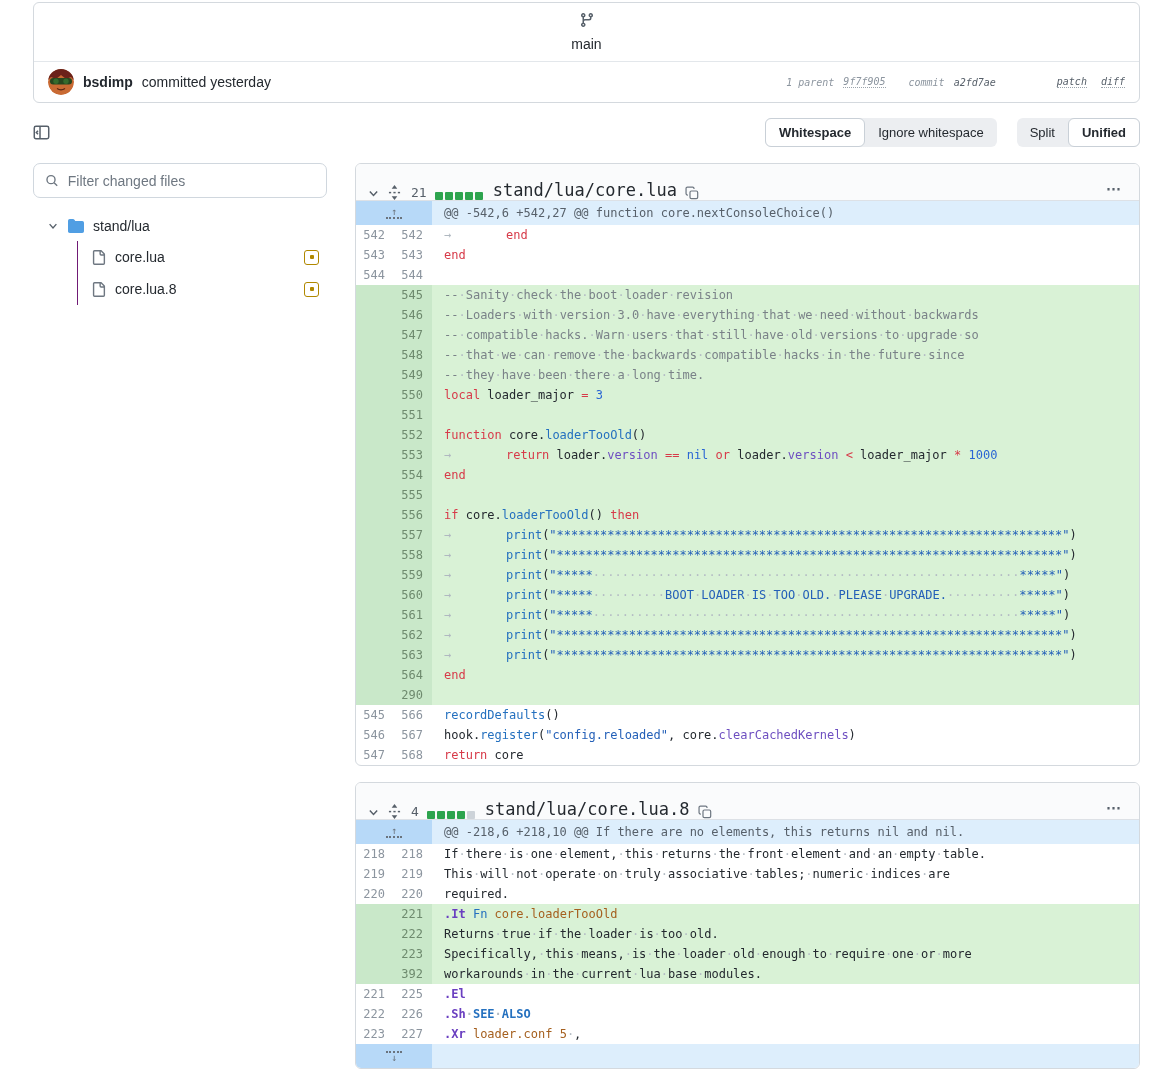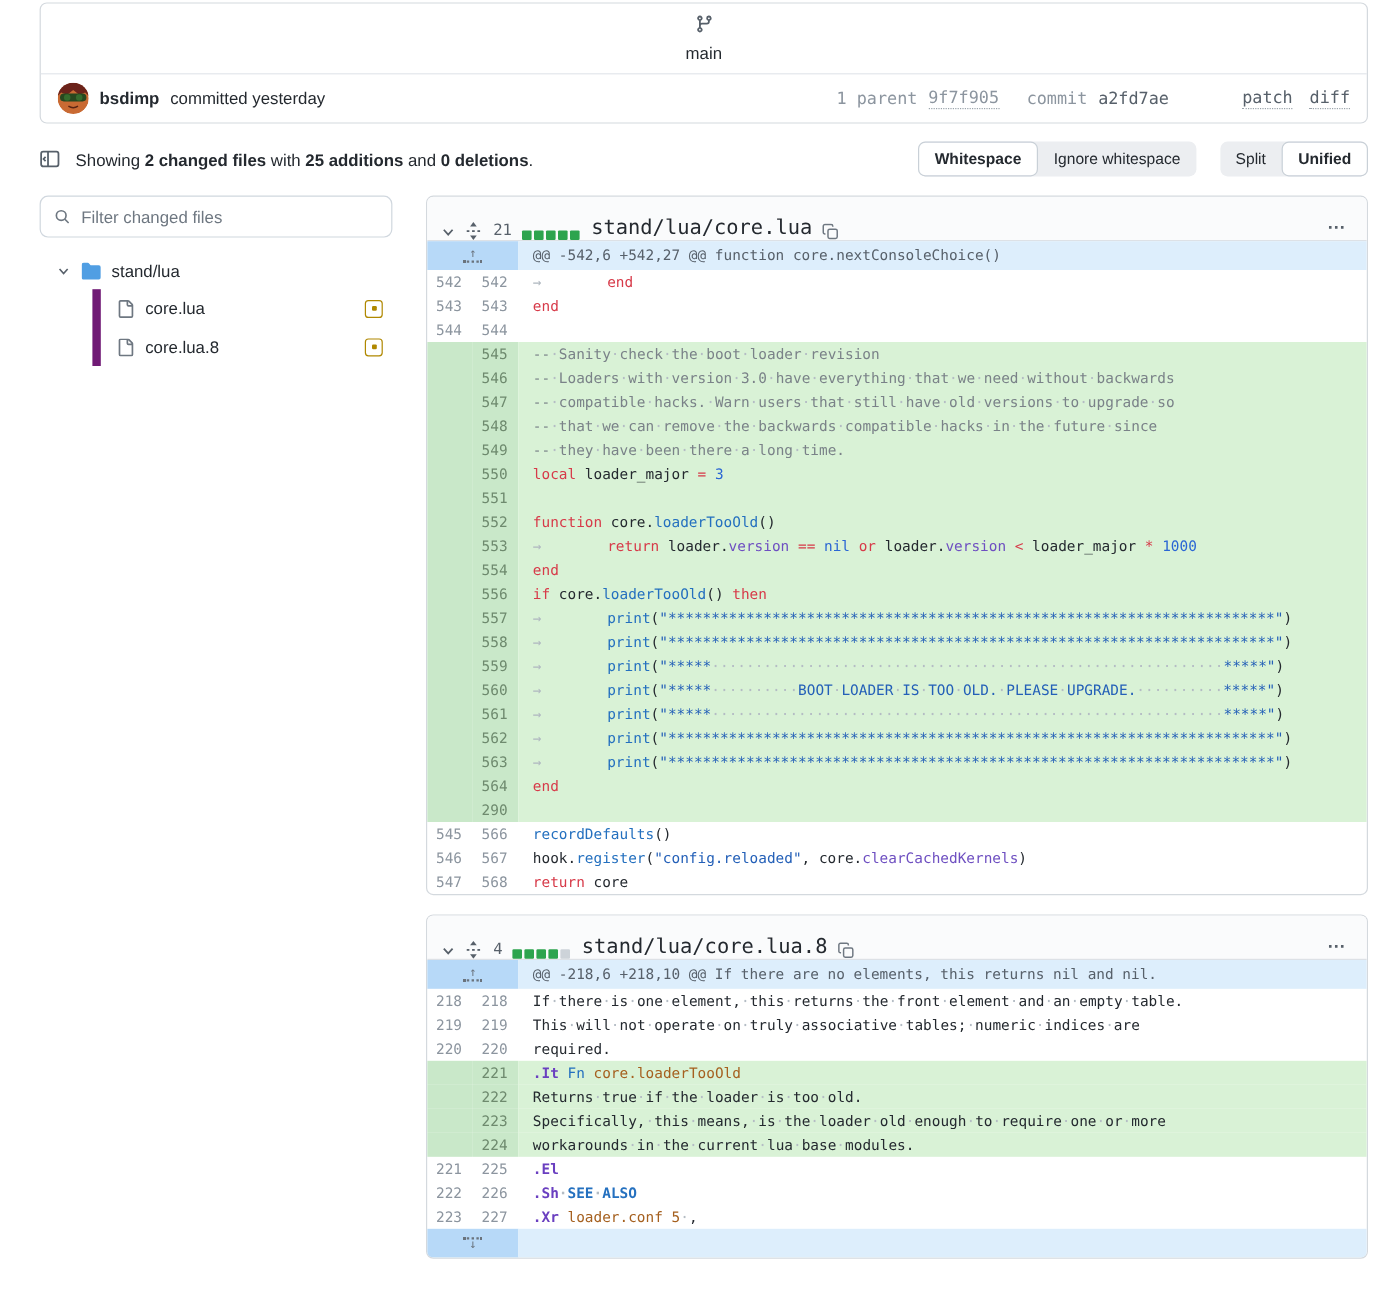--- a/index.html
+++ b/index.html
@@ -8,21 +8,21 @@
   .page { padding:0 15px 0 33px; }
 
   
   .topbox { border:1px solid #d4d9de; border-radius:6px; margin-top:2px; background:#fff; }
   .branchrow { display:flex; align-items:center; gap:8px; padding:9px 14px; border-bottom:1px solid #e3e7eb;flex-direction:column; }
   .branchrow svg { flex:none; }
   .commitrow { display:flex; align-items:center; gap:9px; padding:7px 14px; }
   .avatar { width:26px; height:26px; border-radius:50%; flex:none; overflow:hidden; }
   .author { font-weight:bold; }
   .commitmeta { margin-left:auto; display:flex; align-items:flex-end; gap:9px;
-    font-family:"DejaVu Sans Mono",monospace; font-size:14px; color:#8c959f; }
+    font-family:"DejaVu Sans Mono",monospace; font-size:10px; color:#8c959f;font-style:italic; }
   .dotted { border-bottom:1px dotted #9aa3ab; cursor:pointer; }
   .sha-commit { color:#57606a; }
   .patchdiff { margin-left:52px; display:flex; gap:14px; color:#57606a; }
 
   
   .toolbar { display:flex; align-items:center; gap:13px; margin:15px 0 16px 0; }
   .showingtext b { font-weight:bold; }
   .rightgroups { margin-left:auto; display:flex; gap:20px; }
   .seg { display:flex; align-items:center; background:#eceef1; border-radius:6px; font-size:13px; }
   .seg .opt { padding:6px 13px; color:#24292f; border-radius:6px; cursor:pointer; white-space:nowrap; }
@@ -33,21 +33,21 @@
   .sidebar { width:294px; flex:none; }
   .diffcol { flex:1; min-width:0; }
 
   
   .search { display:flex; align-items:center; gap:9px; border:1px solid #d0d7de; border-radius:7px;
     height:35px; padding:0 11px; color:#6e7781; margin-bottom:13px; background:#fff; }
   .search input { border:none; outline:none; font-size:14px; color:#24292f; width:100%;
     font-family:"Liberation Sans",sans-serif; background:transparent; }
   .search input::placeholder { color:#6e7781; }
   .dirrow { display:flex; align-items:center; gap:9px; height:30px; padding-left:14px; cursor:pointer; }
-  .children { margin-left:44px; border-left:7px solid #701a75; }
+  .children { margin-left:44px; border-left:1px solid #701a75; }
   .filerow { display:flex; align-items:center; gap:9px; height:32px; padding-left:13px; cursor:pointer; }
   .filerow .stat { margin-left:auto; margin-right:8px; }
   .modicon { width:15px; height:15px; border:1.5px solid #b08800; border-radius:3px;
     display:flex; align-items:center; justify-content:center; }
   .modicon i { width:4px; height:4px; background:#b08800; border-radius:1px; }
 
   
   .diffbox { border:1px solid #d4d9de; border-radius:6px; margin-bottom:16px; overflow:hidden; background:#fff; }
   .dheader { display:flex; align-items:flex-end; gap:8px; height:37px; padding:0 11px;
     background:#fafbfc; border-bottom:1px solid #dde1e6; }
@@ -129,21 +129,20 @@
   </div>
 
   <div class="toolbar">
     <span class="iconbtn">
       <svg width="17" height="17" viewBox="0 0 16 16" fill="none" stroke="#57606a" stroke-width="1.4">
         <rect x="1.2" y="2.2" width="13.6" height="11.6" rx="1.6"></rect>
         <line x1="6.6" y1="2.2" x2="6.6" y2="13.8"></line>
         <path d="M4.7 6.3 L3.1 8 l1.6 1.7"></path>
       </svg>
     </span>
-    <span class="showingtext"><span>Showing </span><b>2 changed files</b><span> with </span><b>25 additions</b><span> and </span><b>0 deletions</b><span>.</span></span>
     <span class="rightgroups">
       <span class="seg">
         <span class="opt active">Whitespace</span>
         <span class="opt">Ignore whitespace</span>
       </span>
       <span class="seg">
         <span class="opt">Split</span>
         <span class="opt active">Unified</span>
       </span>
     </span>
@@ -296,20 +295,25 @@
               <span class="lnn">553</span>
               <span class="codecell"><span class="tabchar">→</span><span class="kw">return</span><span class="pln"> loader.</span><span class="prop">version</span><span class="pln"> </span><span class="kw">==</span><span class="pln"> </span><span class="num">nil</span><span class="pln"> </span><span class="kw">or</span><span class="pln"> loader.</span><span class="prop">version</span><span class="pln"> </span><span class="kw">&lt;</span><span class="pln"> loader_major </span><span class="kw">*</span><span class="pln"> </span><span class="num">1000</span></span>
             </div>
             <div class="drow add">
               <span class="lno"></span>
               <span class="lnn">554</span>
               <span class="codecell"><span class="kw">end</span></span>
             </div>
             <div class="drow add">
               <span class="lno"></span>
+              <span class="lnn">555</span>
+              <span class="codecell"></span>
+            </div>
+            <div class="drow add">
+              <span class="lno"></span>
               <span class="lnn">556</span>
               <span class="codecell"><span class="kw">if</span><span class="pln"> core.</span><span class="fn">loaderTooOld</span><span class="pln">() </span><span class="kw">then</span></span>
             </div>
             <div class="drow add">
               <span class="lno"></span>
               <span class="lnn">557</span>
               <span class="codecell"><span class="tabchar">→</span><span class="fn">print</span><span class="pln">(</span><span class="str">"**********************************************************************"</span><span class="pln">)</span></span>
             </div>
             <div class="drow add">
               <span class="lno"></span>
@@ -437,21 +441,21 @@
               <span class="lnn">222</span>
               <span class="codecell"><span class="pln">Returns<span class="w">·</span>true<span class="w">·</span>if<span class="w">·</span>the<span class="w">·</span>loader<span class="w">·</span>is<span class="w">·</span>too<span class="w">·</span>old.</span></span>
             </div>
             <div class="drow add">
               <span class="lno"></span>
               <span class="lnn">223</span>
               <span class="codecell"><span class="pln">Specifically,<span class="w">·</span>this<span class="w">·</span>means,<span class="w">·</span>is<span class="w">·</span>the<span class="w">·</span>loader<span class="w">·</span>old<span class="w">·</span>enough<span class="w">·</span>to<span class="w">·</span>require<span class="w">·</span>one<span class="w">·</span>or<span class="w">·</span>more</span></span>
             </div>
             <div class="drow add">
               <span class="lno"></span>
-              <span class="lnn">224</span>
+              <span class="lnn">392</span>
               <span class="codecell"><span class="pln">workarounds<span class="w">·</span>in<span class="w">·</span>the<span class="w">·</span>current<span class="w">·</span>lua<span class="w">·</span>base<span class="w">·</span>modules.</span></span>
             </div>
             <div class="drow ctx">
               <span class="lno">221</span>
               <span class="lnn">225</span>
               <span class="codecell"><span class="mac">.El</span></span>
             </div>
             <div class="drow ctx">
               <span class="lno">222</span>
               <span class="lnn">226</span>

